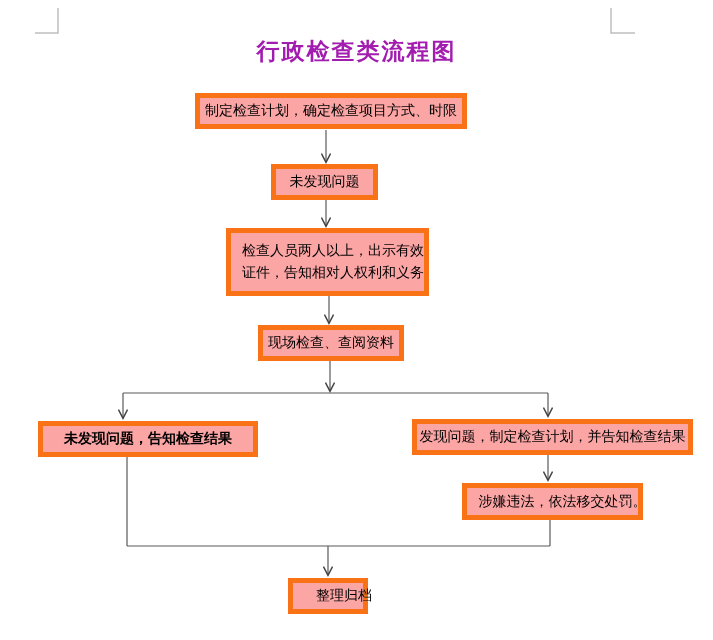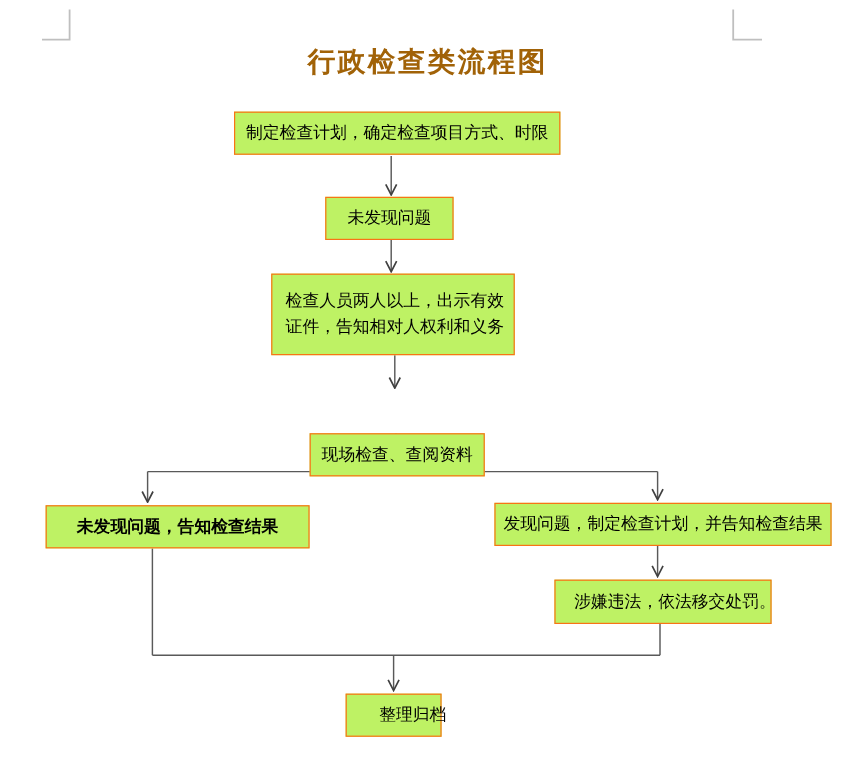--- a/index.html
+++ b/index.html
@@ -16,49 +16,49 @@
     overflow: hidden;
   }
   .doc-title {
     position: absolute;
     left: 0;
     top: 36px;
     width: 713px;
     text-align: center;
     font-size: 23px;
     font-weight: bold;
-    color: #a16207;
+    color: #a21caf;
     letter-spacing: 2px;
   }
   .connector-layer {
     position: absolute;
     left: 0;
     top: 0;
     width: 713px;
     height: 640px;
   }
   .node {
     position: absolute;
     box-sizing: border-box;
-    background: #bef264;
-    border: 1px solid #f97316;
+    background: #fca5a5;
+    border: 5px solid #f97316;
     color: #000000;
     font-size: 14px;
     line-height: 1.55;
     display: flex;
     flex-direction: column;
     align-items: center;
     justify-content: center;
     text-align: center;
     white-space: nowrap;
   }
   .node-plan        { left: 195px; top: 93px;  width: 272px; height: 36px; }
   .node-supervision { left: 271px; top: 164px; width: 107px; height: 36px; }
   .node-inspectors  { left: 226px; top: 228px; width: 203px; height: 68px; align-items: flex-start; padding-left: 11px; text-align: left; }
-  .node-onsite      { left: 258px; top: 325px; width: 146px; height: 36px; margin-top: 36px; }
+  .node-onsite      { left: 258px; top: 325px; width: 146px; height: 36px; }
   .node-noproblem   { left: 38px;  top: 421px; width: 220px; height: 36px; font-weight: bold; }
   .node-problem     { left: 412px; top: 419px; width: 281px; height: 36px; }
   .node-illegal     { left: 462px; top: 483px; width: 181px; height: 37px; padding-left: 20px; }
   .node-archive     { left: 288px; top: 578px; width: 80px;  height: 36px; padding-left: 32px; }
 </style>
 </head>
 <body>
 
 <div class="page">
 

